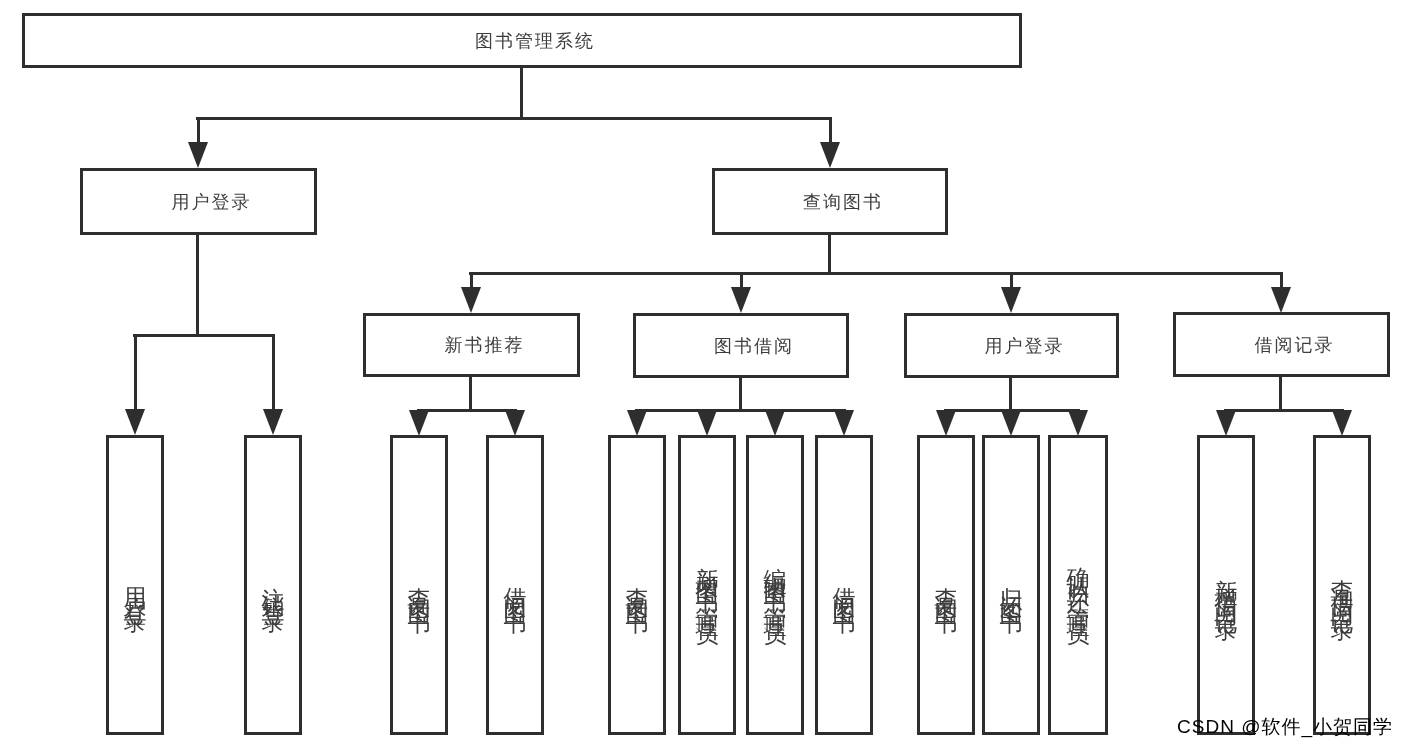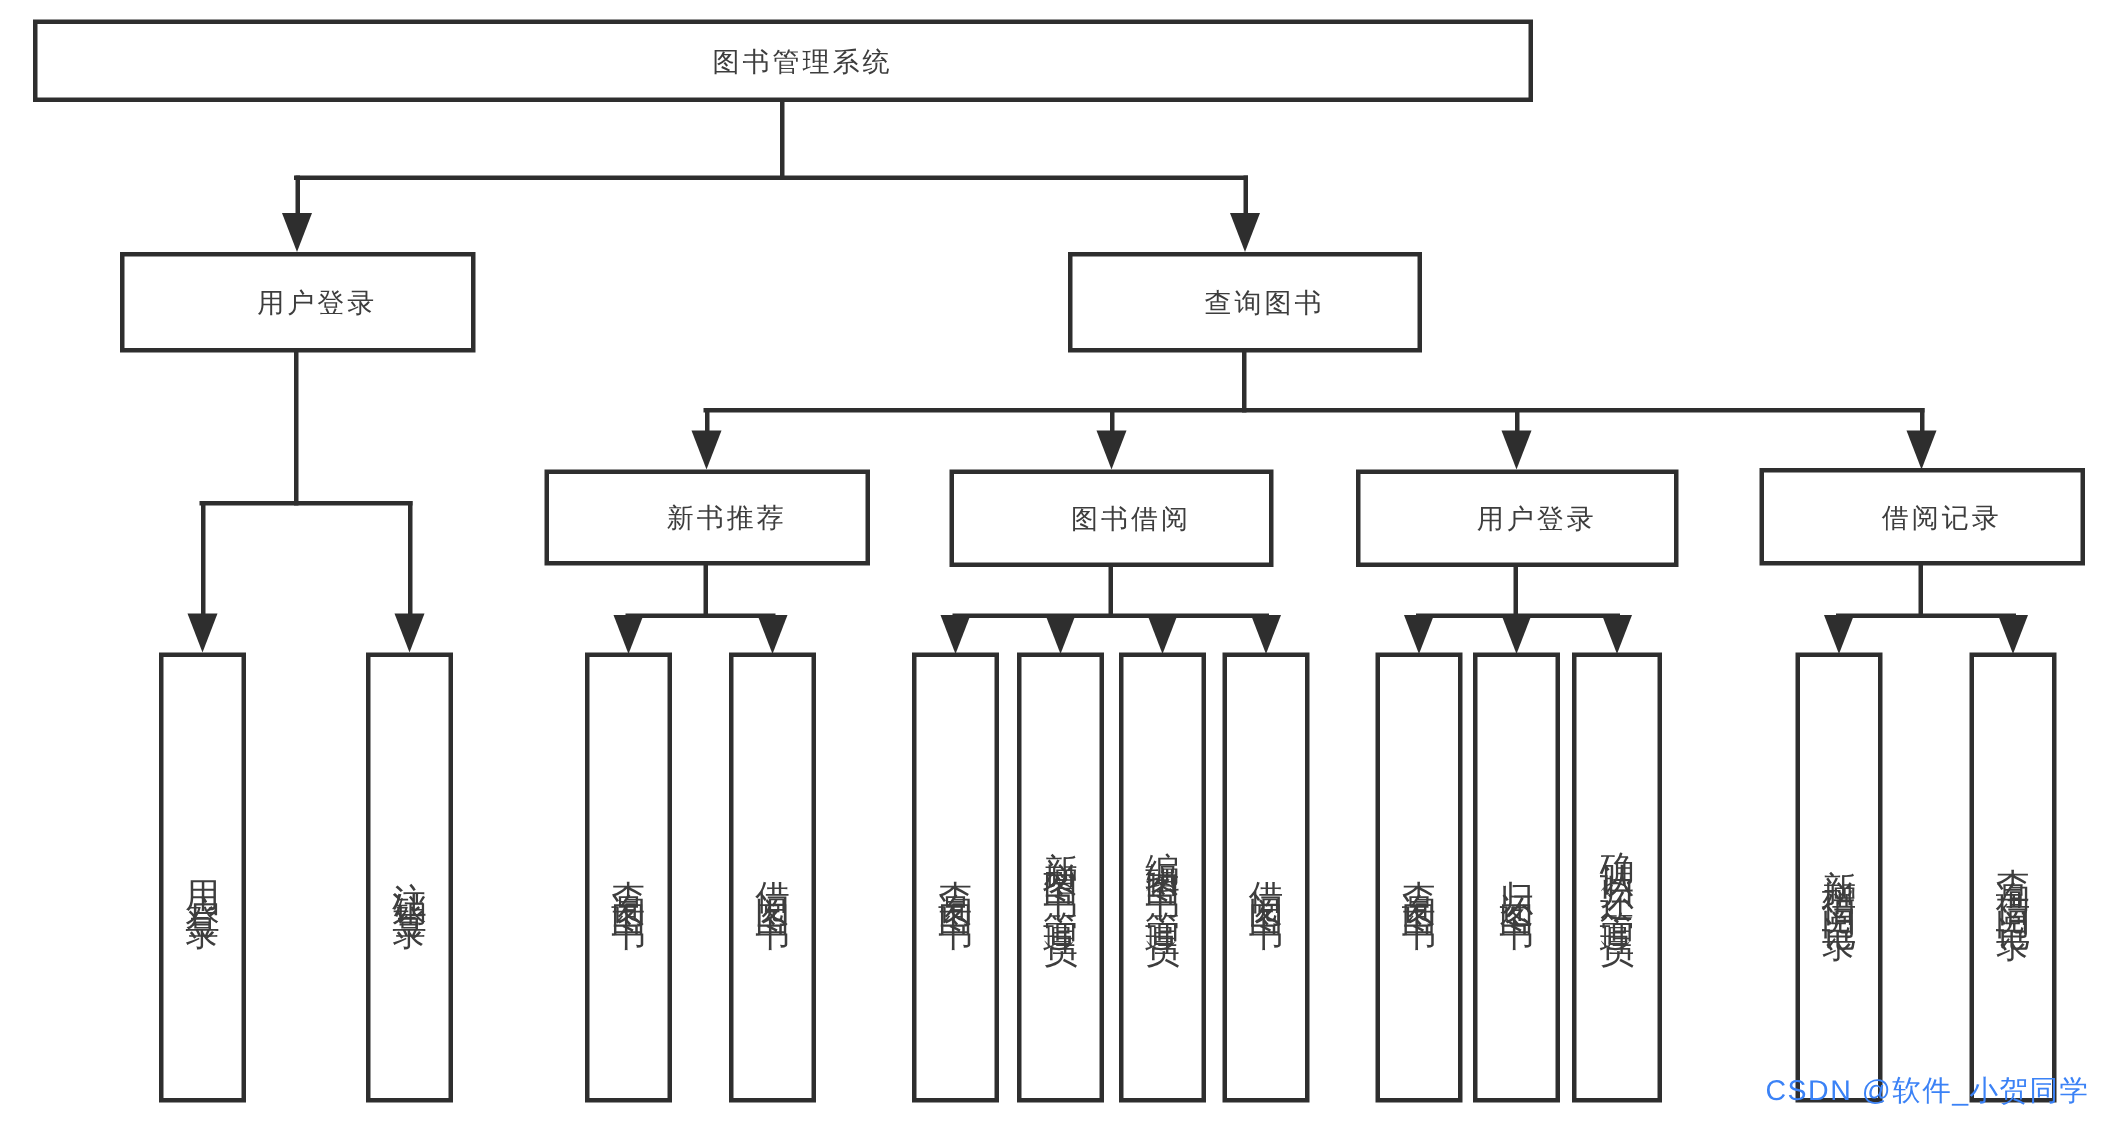--- a/index.html
+++ b/index.html
@@ -17,21 +17,21 @@
     font-size:23px;letter-spacing:8px;line-height:1;
   }
   .vl{position:absolute;width:3px;background:#2e2e2e;}
   .hl{position:absolute;height:3px;background:#2e2e2e;}
   .ar{
     position:absolute;width:0;height:0;
     border-left:10px solid transparent;border-right:10px solid transparent;
     border-top:26px solid #2e2e2e;
   }
   .watermark{
-    position:absolute;top:714px;right:12px;font-size:19px;color:#3b82f6;
+    position:absolute;top:714px;right:12px;font-size:19px;color:#000000;
     letter-spacing:1px;white-space:nowrap;
   }
 </style>
 </head>
 <body>
 
 <div id="canvas">
 
   <div class="node h" style="left:22px;top:13px;width:1000px;height:55px;">
     <span>图书管理系统</span>

